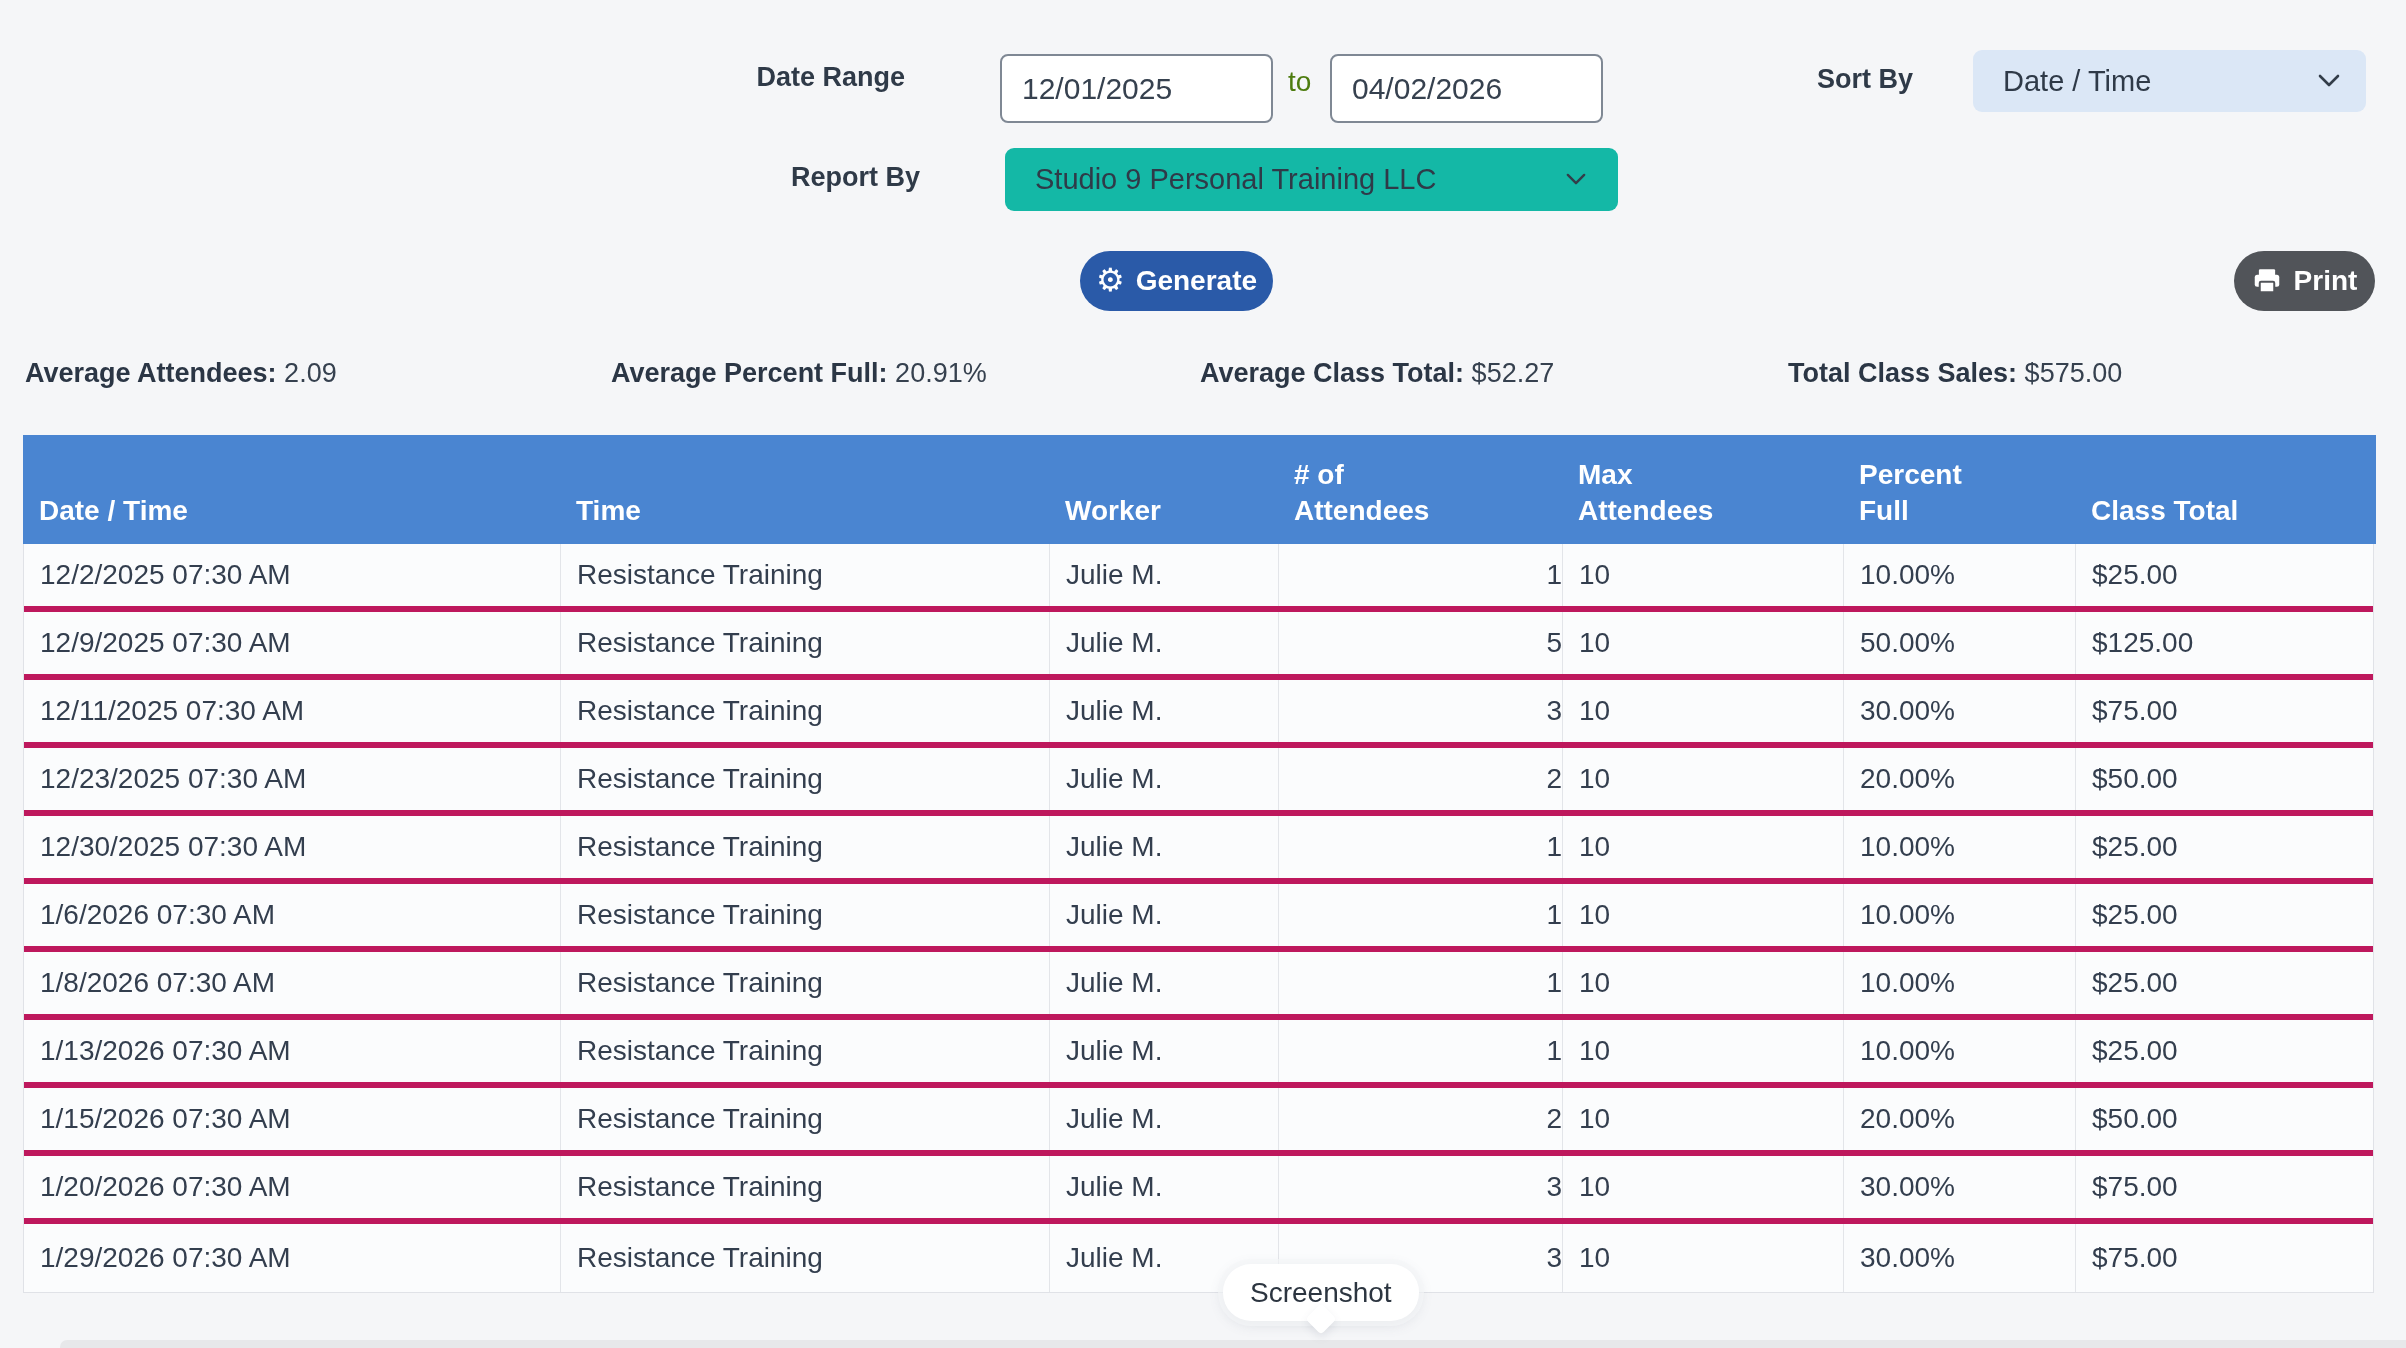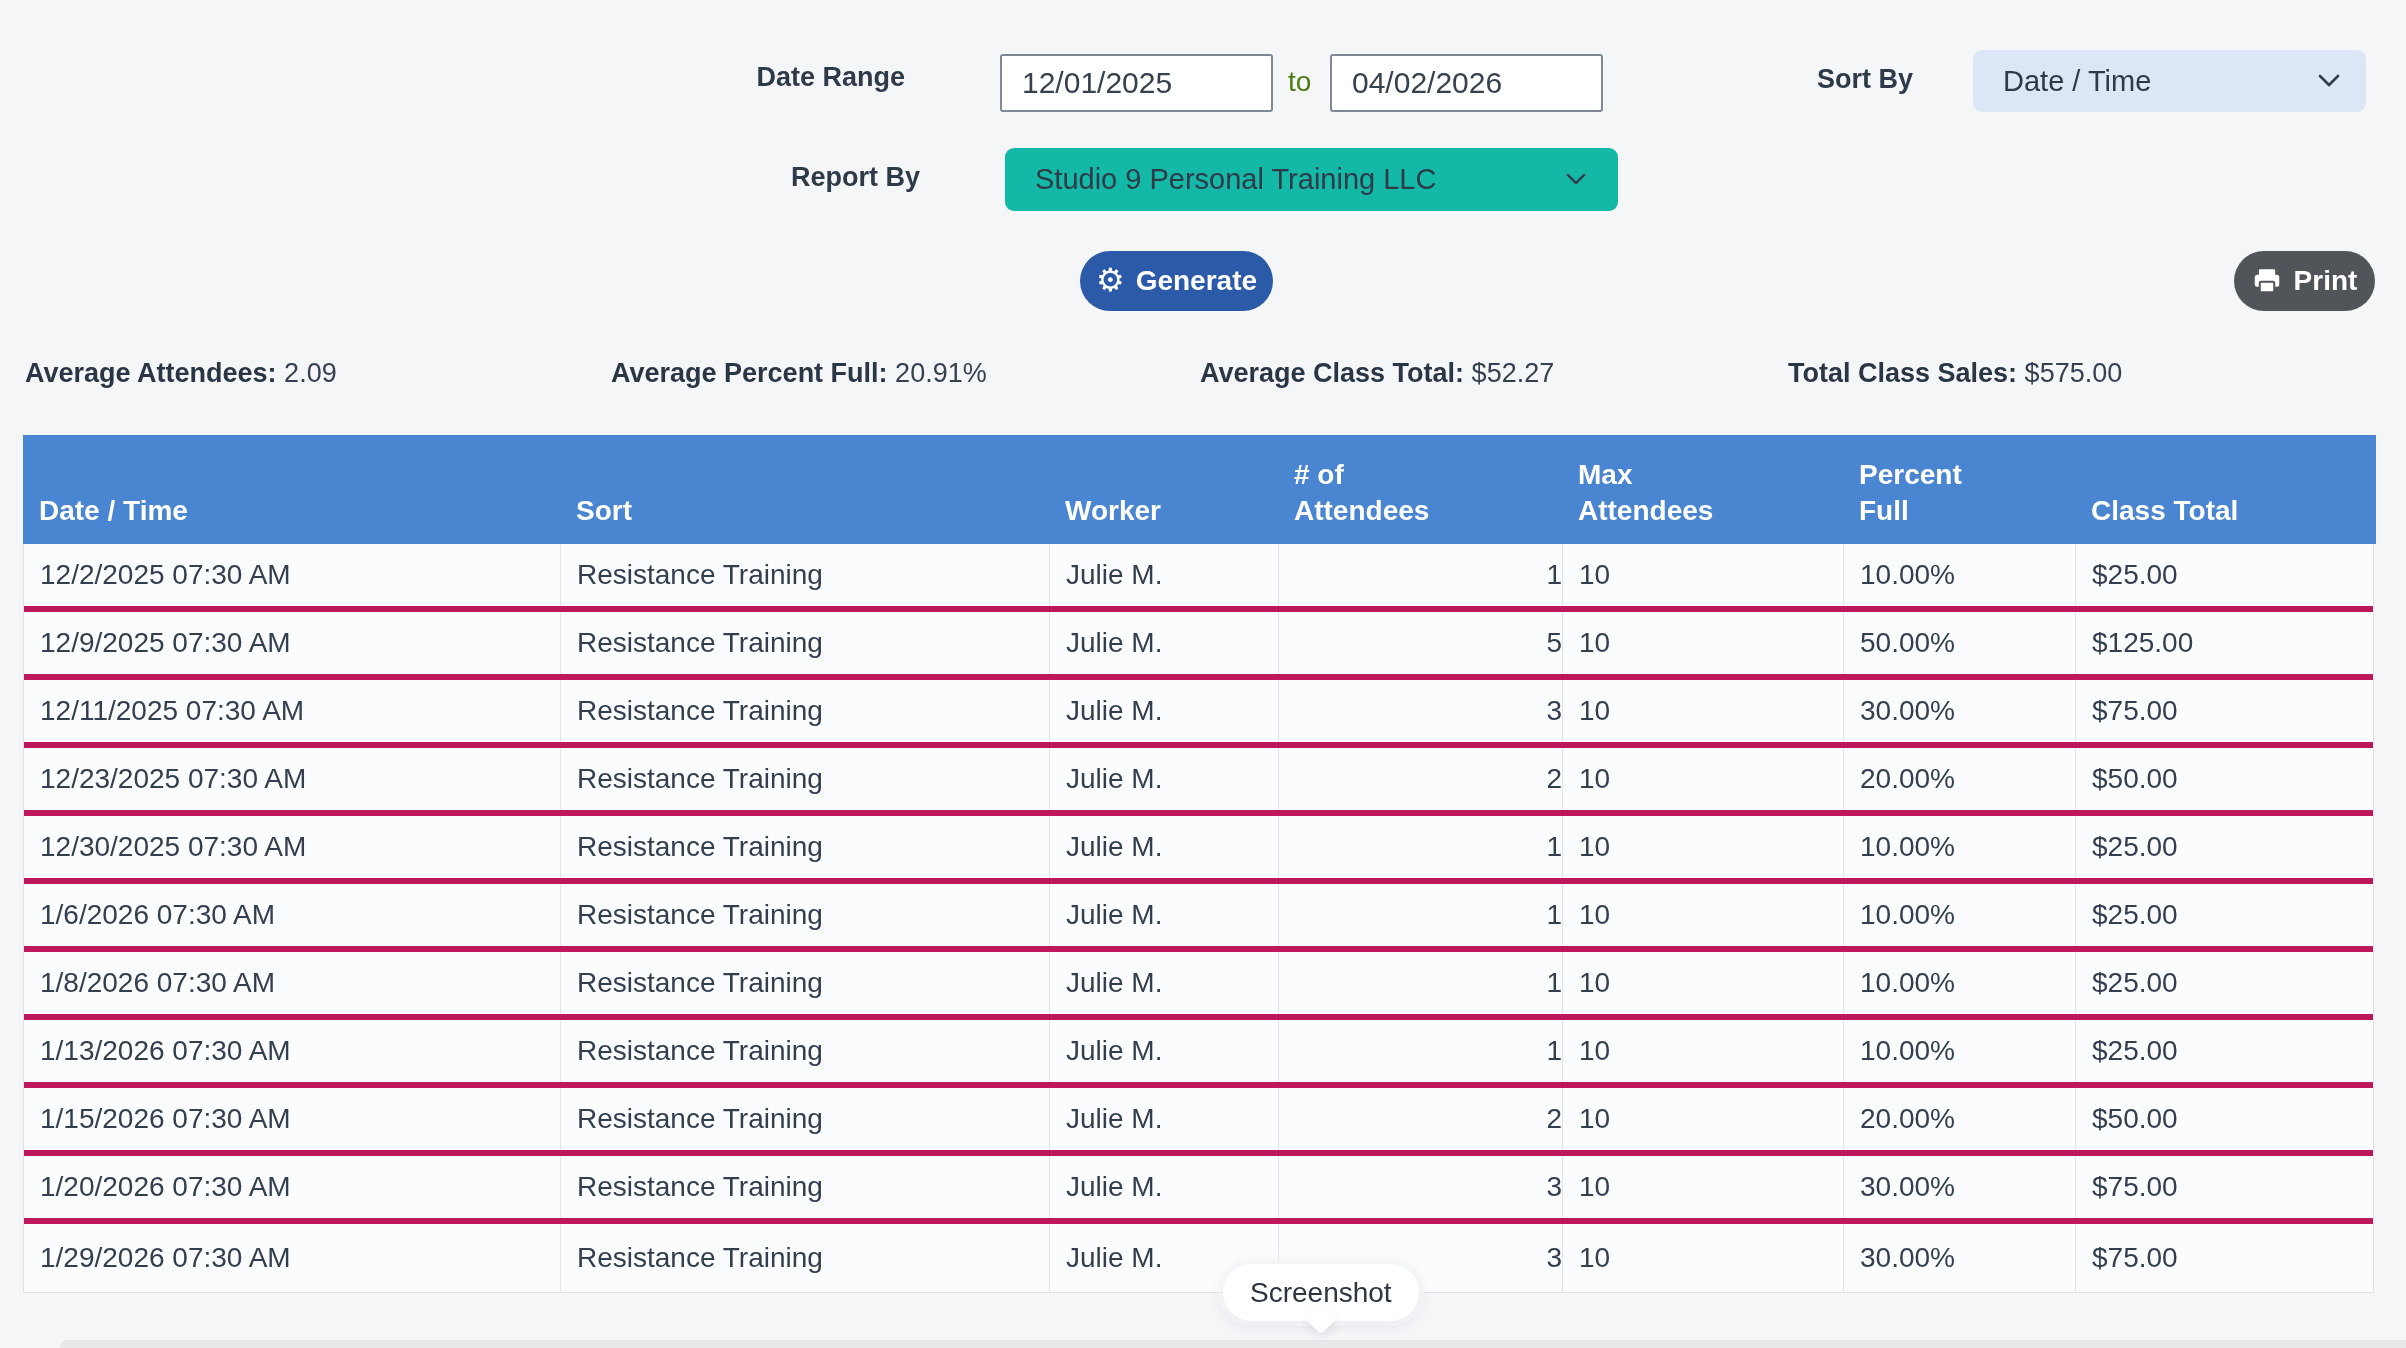--- a/index.html
+++ b/index.html
@@ -14,22 +14,22 @@
     overflow: hidden;
   }
 
   
   .lbl { position:absolute; font-weight:bold; font-size:27px; color:#2f3a48; text-align:right; }
   #date-range-label { left:700px; top:62px; width:205px; }
   #report-by-label  { left:700px; top:162px; width:220px; }
   #sort-by-label    { left:1770px; top:64px; width:143px; }
 
   .date-input {
-    position:absolute; top:54px; width:273px; height:58px;
-    background:#ffffff; border:2px solid #7f8894; border-radius:3px;
+    position:absolute; top:54px; width:273px; height:69px;
+    background:#ffffff; border:2px solid #7f8894; border-radius:8px;
     font-family:"Liberation Sans", sans-serif;
     font-size:30px; color:#36414f; padding:0 0 0 20px; outline:none;
   }
   #date-from { left:1000px; }
   #date-to   { left:1330px; }
   #to-label  { position:absolute; left:1288px; top:66px; font-size:28px; color:#4d7c0f; }
 
   .select {
     position:absolute; display:flex; align-items:center; justify-content:space-between;
     border-radius:9px; cursor:pointer; font-size:29px; color:#2f3a48;
@@ -165,21 +165,21 @@
   </div>
 </div>
 
   <div class="report-table">
     <div class="thead">
   <div class="th col-0">
           <div>Date / Time</div>
         </div>
 
   <div class="th col-1">
-          <div>Sort</div>
+          <div>Time</div>
         </div>
 
   <div class="th col-2">
           <div>Worker</div>
         </div>
 
   <div class="th col-3">
           <div># of</div>
           <div>Attendees</div>
         </div>

